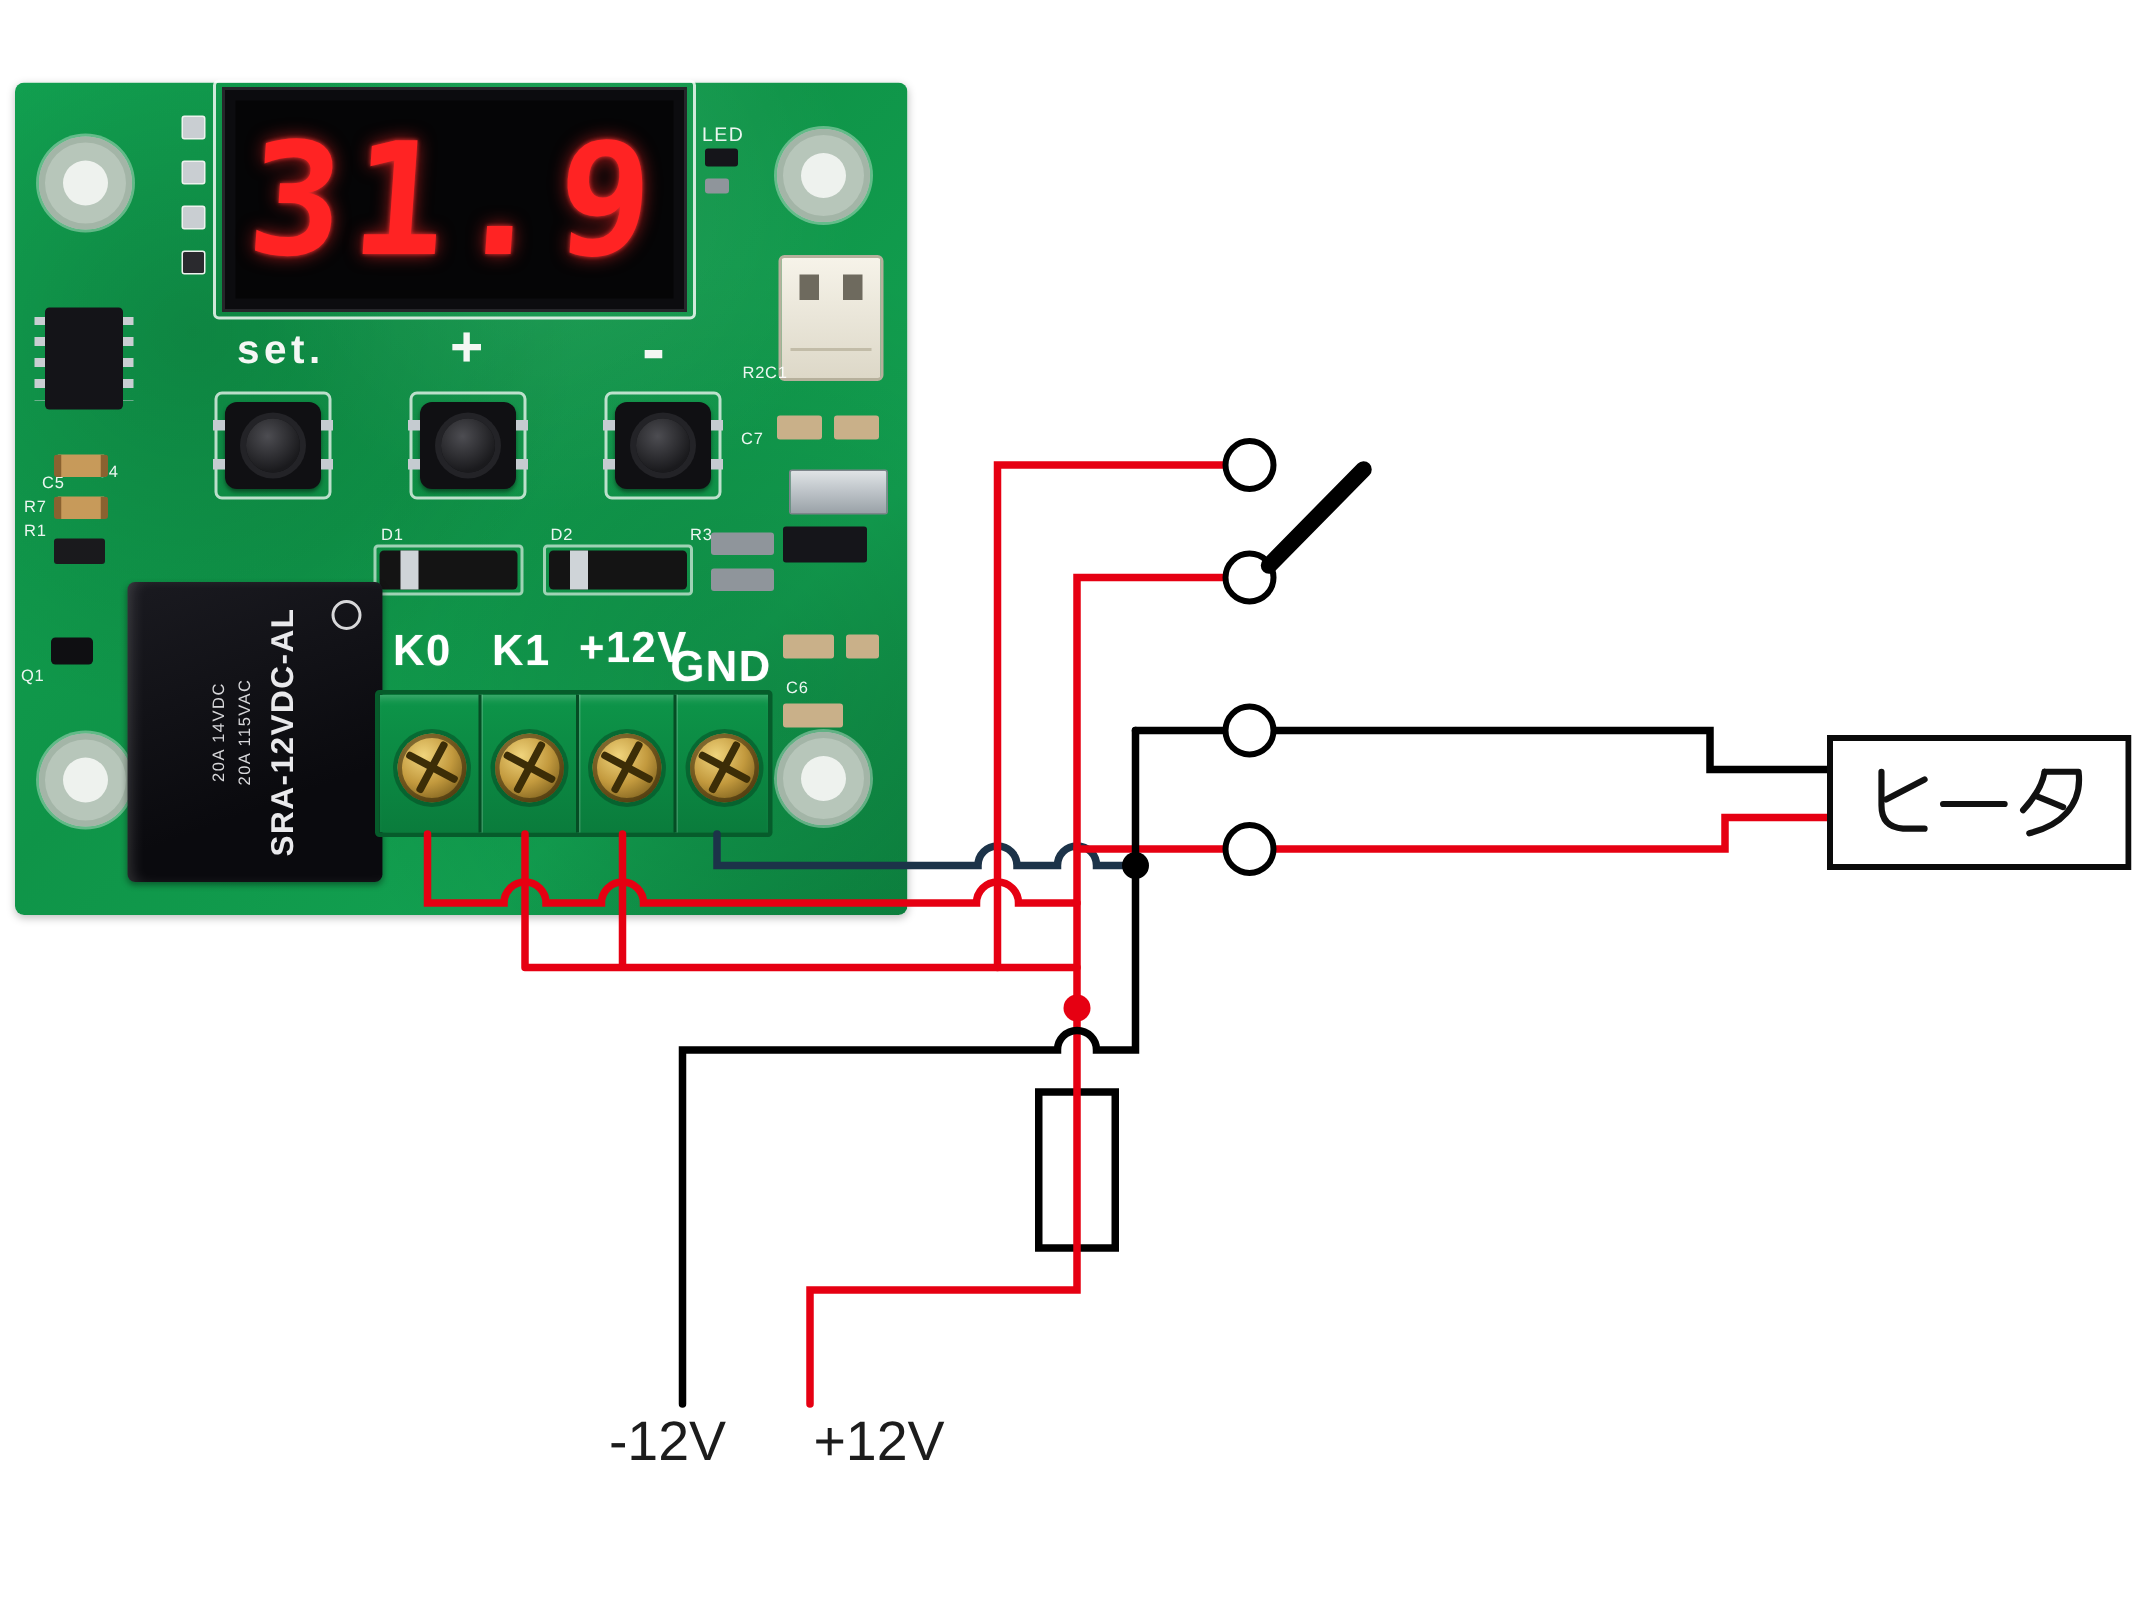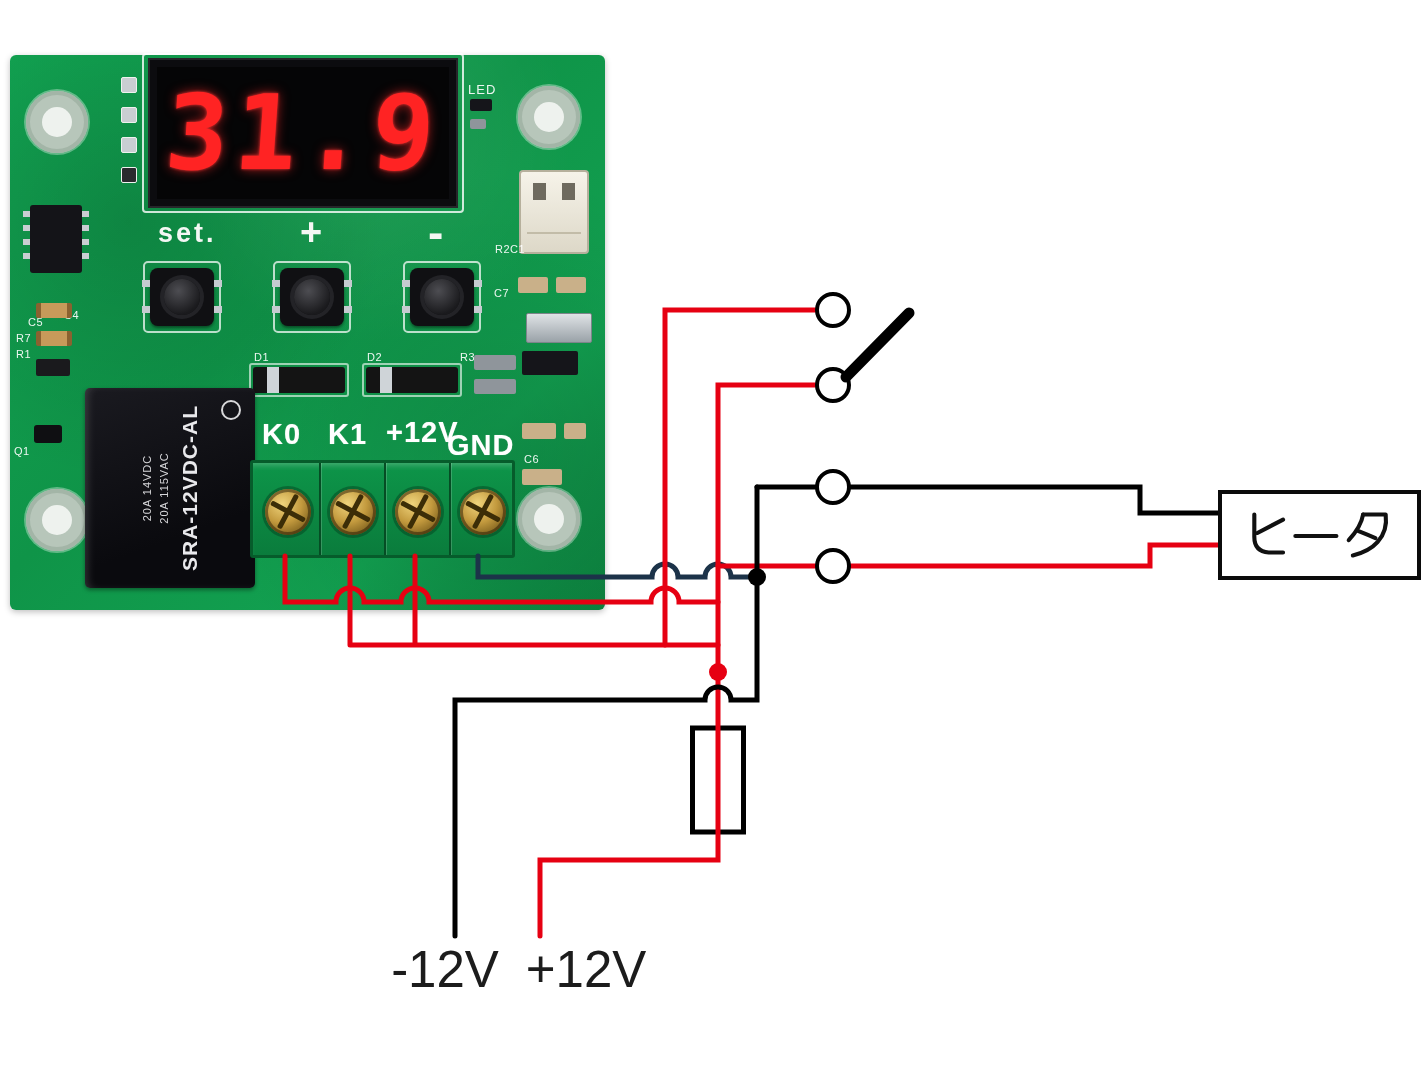--- a/index.html
+++ b/index.html
@@ -96,21 +96,21 @@
   .w-red{stroke:var(--wire-red);}
   .w-dark{stroke:var(--wire-dark);}
   .w-navy{stroke:var(--wire-navy);}
   .f-red{fill:var(--wire-red);}
   .f-dark{fill:var(--wire-dark);}
 
   .heater{position:absolute;left:1218px;top:490px;width:203px;height:90px;background:#fff;
     border:4px solid #0b0b0b;z-index:6;display:flex;align-items:center;justify-content:center;}
   .heater svg{display:block;}
 
-  .supply{position:absolute;top:940px;font-family:"Liberation Sans",sans-serif;font-size:51px;
+  .supply{position:absolute;top:940px;font-family:"Liberation Sans",sans-serif;font-size:37px;
     color:#1c1c1c;text-align:center;z-index:6;}
   .supply.neg{left:390px;width:110px;}
   .supply.pos{left:524px;width:124px;}
 
   .sr{position:absolute;width:1px;height:1px;overflow:hidden;clip:rect(0 0 0 0);white-space:nowrap;}
 </style>
 </head>
 <body>
 
 <div class="stage">

